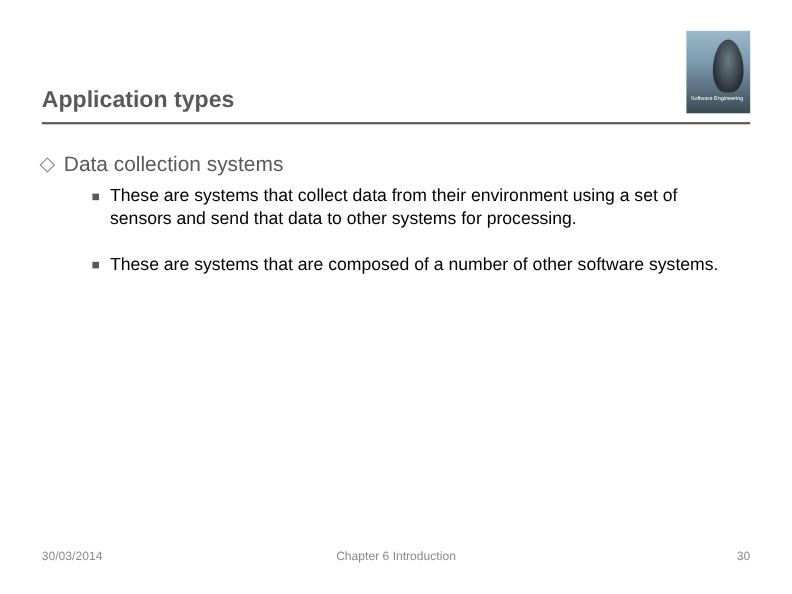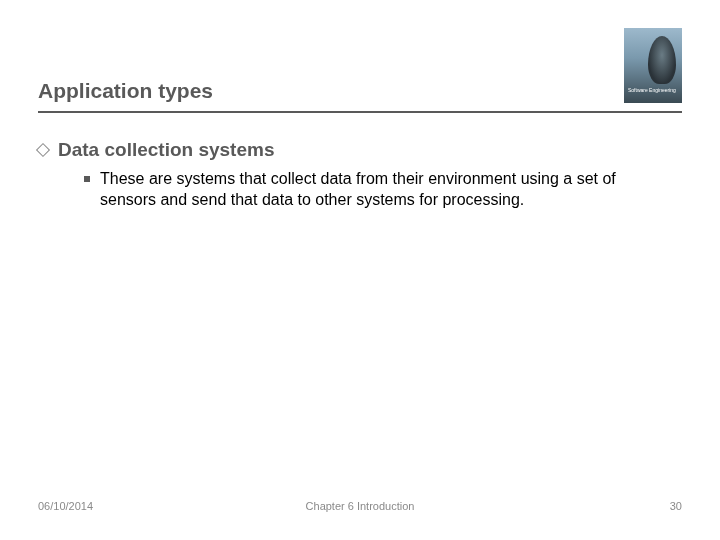--- a/index.html
+++ b/index.html
@@ -52,21 +52,20 @@
     border-top: 2px solid #595959;
     margin: 8px 38px 0 38px;
   }
   .content {
     padding: 26px 38px 0 38px;
   }
   .bullet-row {
     display: flex;
     align-items: flex-start;
     margin-bottom: 8px;
-    font-weight: bold;
   }
   .diamond {
     width: 10px; height: 10px;
     flex: 0 0 10px;
     margin-top: 6px;
     margin-right: 10px;
     position: relative;
   }
   .diamond::before {
     content: "";
@@ -128,20 +127,24 @@
 
   <div class="bullet-row">
     <span class="diamond"></span>
     <span class="bullet-heading">Data collection systems</span>
   </div>
   <div class="sub-row">
     <span class="square"></span>
     <span class="sub-text">These are systems that collect data from their environment using a set of sensors and send that data to other systems for processing.</span>
   </div>
 
+  <div class="sub-row">
+    <span class="square"></span>
+    <span class="sub-text">These are systems that are composed of a number of other software systems.</span>
+  </div>
 
 </div>
 
 <div class="footer">
-  <span>06/10/2014</span>
+  <span>30/03/2014</span>
   <span class="footer-center">Chapter 6 Introduction</span>
   <span>30</span>
 </div>
 
 </body></html>

